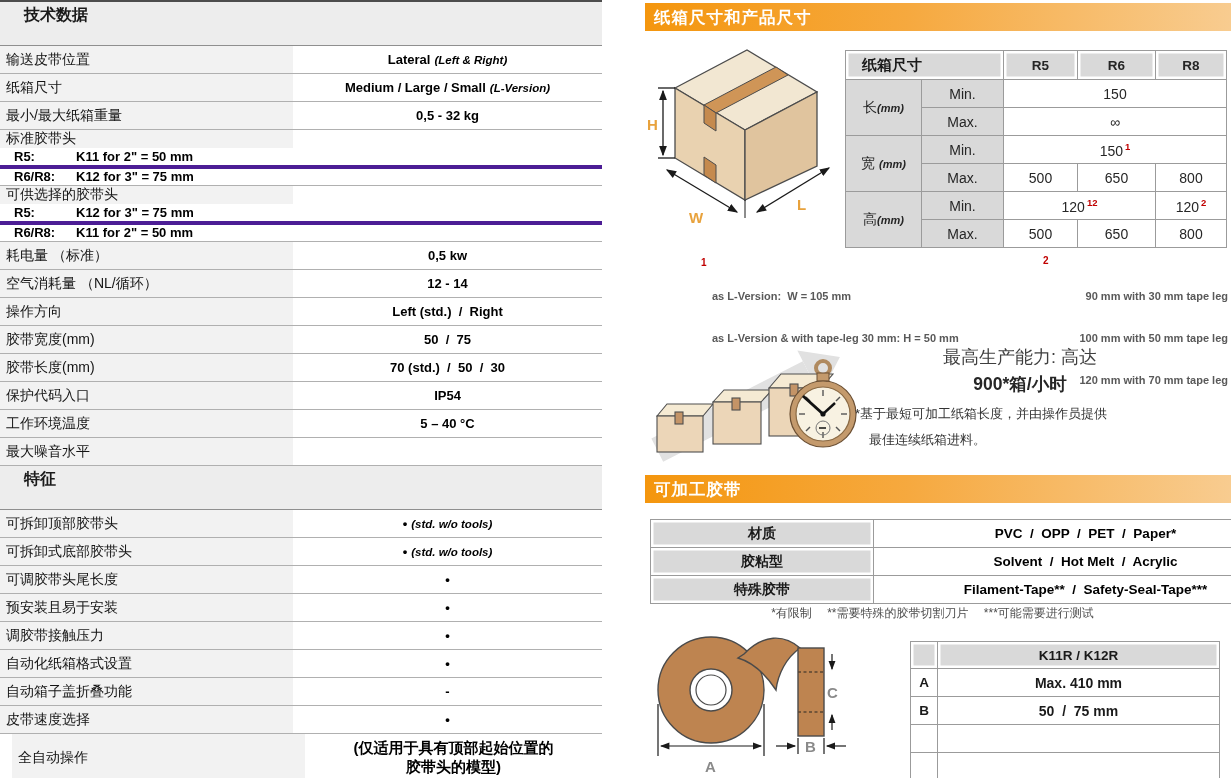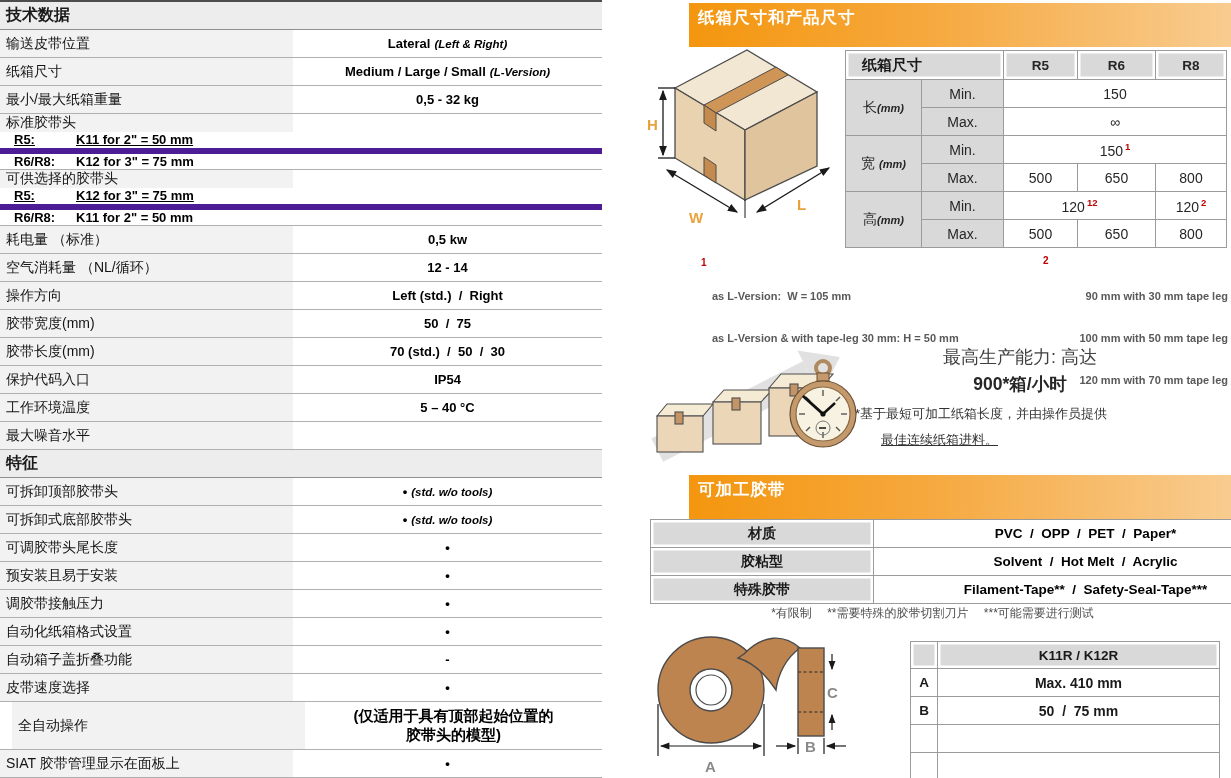--- a/index.html
+++ b/index.html
@@ -1,44 +1,44 @@
 <!DOCTYPE html>
 <html><head>
 <meta charset="utf-8">
 <style>
   html,body{margin:0;padding:0;background:#fff;}
   #page{position:relative;width:1231px;height:778px;background:#fff;overflow:hidden;
         font-family:"Liberation Sans","DejaVu Sans",sans-serif;color:#1a1a1a;}
 
   
   .lt{position:absolute;left:0;top:0;width:602px;border-top:2px solid #4d4d4d;box-sizing:border-box;}
-  .lsec{height:28px;box-sizing:border-box;background:#ededed;border-bottom:1px solid #8f8f8f;
-        font-size:16px;font-weight:bold;line-height:26px;padding-left:6px;}
+  .lsec{height:44px;box-sizing:border-box;background:#ededed;border-bottom:1px solid #8f8f8f;
+        font-size:16px;font-weight:bold;line-height:26px;padding-left:24px;}
   .lrow{display:flex;height:28px;box-sizing:border-box;border-bottom:1px solid #b0b0b0;}
   .lrow.tall2{height:56px;flex-direction:column;}
   .lrow.tallv{height:48px;padding-left:12px;}
   .llab{width:293px;box-sizing:border-box;background:#f2f2f2;font-size:14px;color:#141414;
         padding-left:6px;display:flex;align-items:center;}
   .lval{flex:1;display:flex;align-items:center;justify-content:center;font-weight:bold;font-size:13px;color:#000;}
   .vm{white-space:pre;}
   .vn{font-style:italic;font-size:11.5px;margin-left:4px;white-space:pre;}
   .vn:empty{display:none;}
   .subs{flex-direction:column;align-items:stretch;justify-content:stretch;padding:0;}
   .subrow{flex:1;display:flex;align-items:center;}
-  .subrow:first-child{border-bottom:6px solid #4c1d95;text-decoration:underline;}
+  .subrow:first-child{border-bottom:4px solid #4c1d95;}
   .sk{width:62px;margin-left:14px;text-align:left;white-space:pre;}
   .sv{flex:1;text-align:left;white-space:pre;}
   .pre2{white-space:pre-line;text-align:center;line-height:1.25;font-size:15px;}
 
   
   .rc{position:absolute;left:645px;top:0;width:586px;height:778px;}
-  .obar{position:absolute;left:0;right:0;height:44px;
+  .obar{position:absolute;left:0;right:0;height:28px;
         background:linear-gradient(to right,#F4960E,#F6A93F 45%,#F8CC90);
         color:#fff;font-size:16.5px;font-weight:bold;line-height:28px;padding-left:9px;
-        letter-spacing:1px;box-sizing:border-box;margin-left:44px;}
+        letter-spacing:1px;box-sizing:border-box;}
   .bar1{top:3px;} .bar2{top:475px;}
 
   table{border-collapse:collapse;}
   td{border:1.5px solid #9b9b9b;box-sizing:border-box;padding:0;text-align:center;vertical-align:middle;}
   .g{background:#D9D9D9;}
   .ring{box-shadow:inset 0 0 0 2.5px #fff;}
 
   .ct{position:absolute;left:200px;top:50px;width:381px;table-layout:fixed;}
   .ct td{height:28px;font-size:14px;color:#262626;}
   .ct tr.h td{height:29px;font-weight:bold;}
@@ -49,21 +49,21 @@
   .inf{font-size:17px;line-height:1;}
   .rsup{color:#C00000;font-weight:bold;font-size:9.5px;vertical-align:super;margin-left:2px;white-space:pre;}
 
   .fnmark{position:absolute;color:#C00000;font-weight:bold;font-size:10px;}
   .fntext{position:absolute;font-size:11px;font-weight:bold;color:#595959;line-height:14px;white-space:pre;}
 
   .cap-text{position:absolute;left:230px;top:337px;width:290px;text-align:center;margin-top:8px;}
   .cap1{font-size:18px;color:#3f3f3f;}
   .cap2{font-size:17.5px;font-weight:bold;color:#262626;margin-top:3px;}
   .cap-fn{position:absolute;left:210px;top:405px;width:375px;font-size:13px;color:#333;}
-  .cap-fn .l2{margin-left:26px;margin-top:8px;text-decoration:underline;}
+  .cap-fn .l2{margin-left:14px;margin-top:8px;}
 
   .tt{position:absolute;left:5px;top:519px;width:648px;table-layout:fixed;}
   .tt td{height:28px;}
   .tt .tl{font-size:14px;font-weight:bold;color:#1a1a1a;}
   .tt .tv{font-size:13.5px;font-weight:bold;color:#000;white-space:pre;}
   .tfn{position:absolute;left:5px;top:605px;width:565px;text-align:center;
        font-size:12px;color:#4d4d4d;white-space:pre;}
 
   .kt{position:absolute;left:265px;top:641px;width:310px;table-layout:fixed;}
   .kt td{height:28px;}

